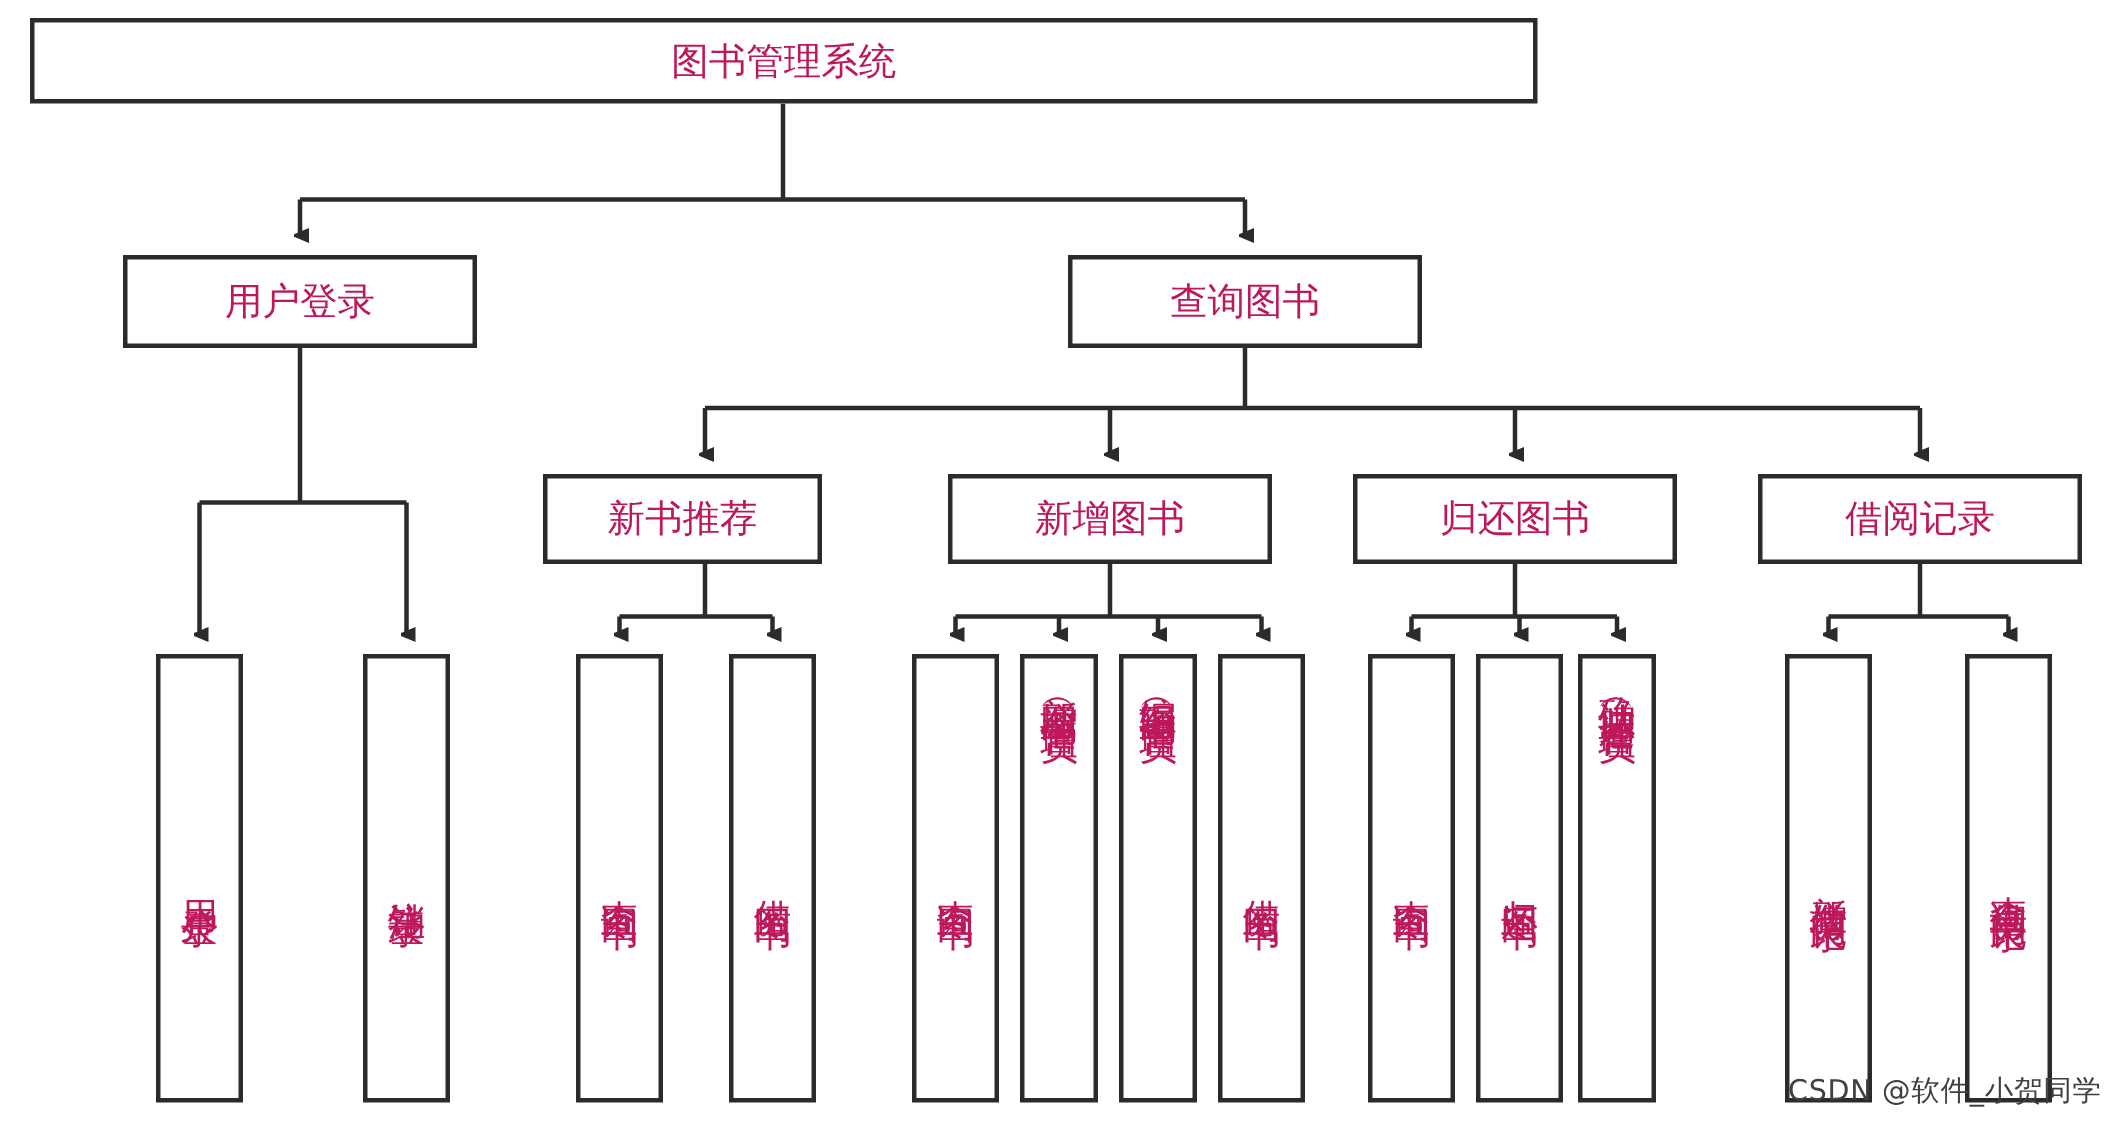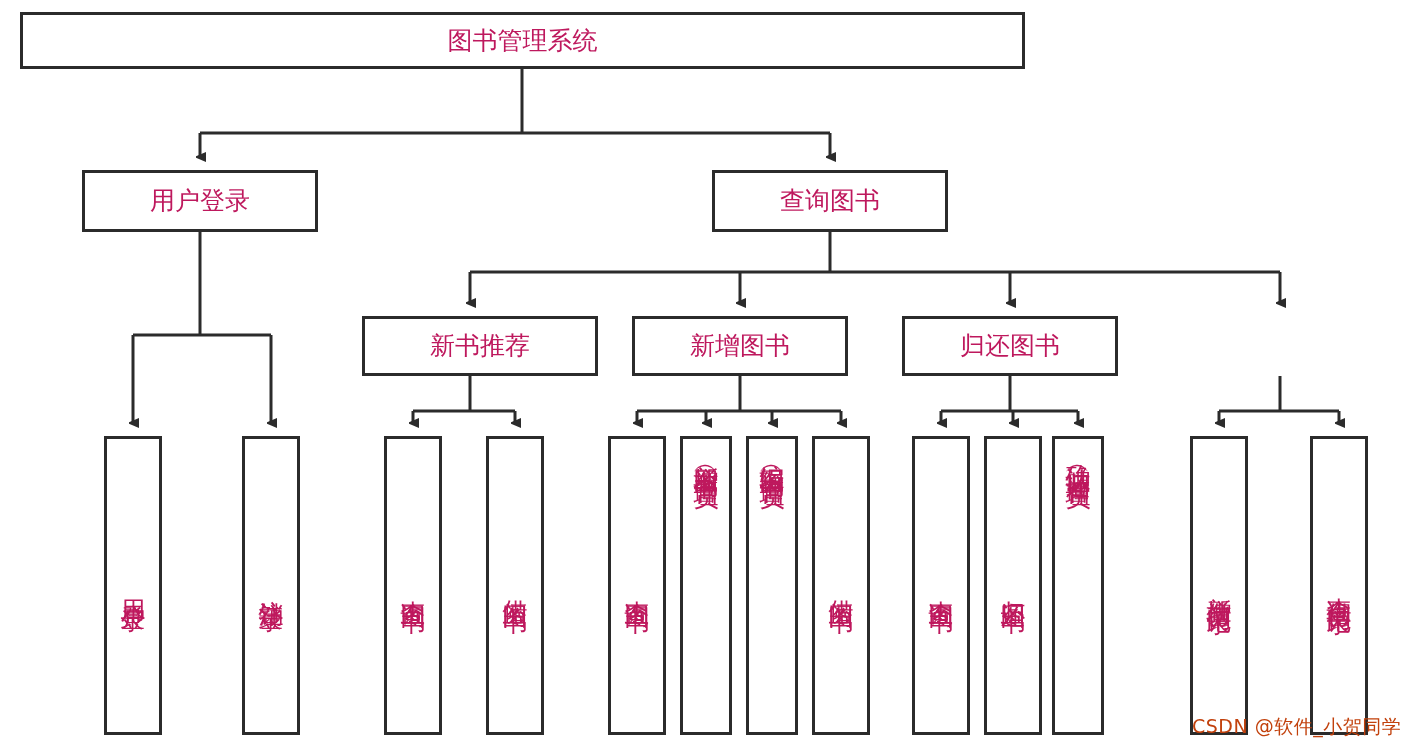--- a/index.html
+++ b/index.html
@@ -59,21 +59,21 @@
   }
   .node.vert.center .label {
     margin-top: auto;
     margin-bottom: auto;
   }
   .node.vert.top .label {
     margin-top: 6px;
   }
   .watermark {
     position: absolute;
-    color: #c2410c;
+    color: #404040;
     font-size: 19px;
     white-space: nowrap;
     letter-spacing: 0.5px;
   }
 </style>
 </head>
 <body>
 
 <div id="diagram-root">
 
@@ -125,32 +125,35 @@
   </div>
 
   <div class="node horiz" style="left: 82px; top: 170px; width: 236px; height: 62px;">
     <span class="label">用户登录</span>
   </div>
 
   <div class="node horiz" style="left: 712px; top: 170px; width: 236px; height: 62px;">
     <span class="label">查询图书</span>
   </div>
 
-  <div class="node horiz" style="left: 362px; top: 316px; width: 236px; height: 60px;">
+  <div class="node horiz" style="left: 362px; top: 316px; width: 186px; height: 60px;">
     <span class="label">新书推荐</span>
   </div>
 
   <div class="node horiz" style="left: 632px; top: 316px; width: 216px; height: 60px;">
     <span class="label">新增图书</span>
   </div>
 
   <div class="node horiz" style="left: 902px; top: 316px; width: 216px; height: 60px;">
     <span class="label">归还图书</span>
   </div>
 
+  <div class="node horiz" style="left: 1172px; top: 316px; width: 216px; height: 60px;">
+    <span class="label">借阅记录</span>
+  </div>
 
   <div class="node vert center" style="left: 104px; top: 436px; width: 58px; height: 299px;">
     <span class="label">用户登录</span>
   </div>
 
   <div class="node vert center" style="left: 242px; top: 436px; width: 58px; height: 299px;">
     <span class="label">注销登录</span>
   </div>
 
   <div class="node vert center" style="left: 384px; top: 436px; width: 58px; height: 299px;">

